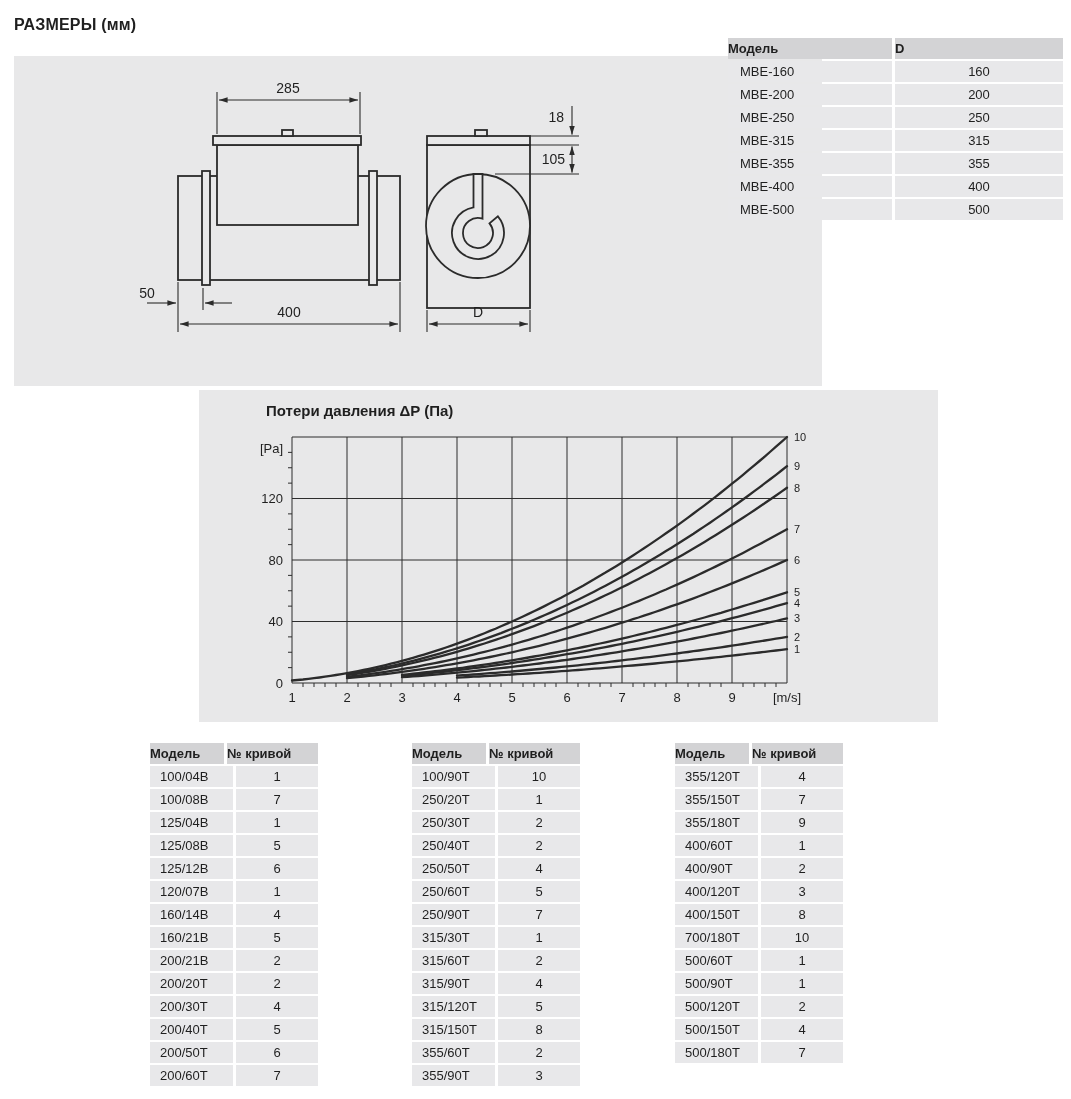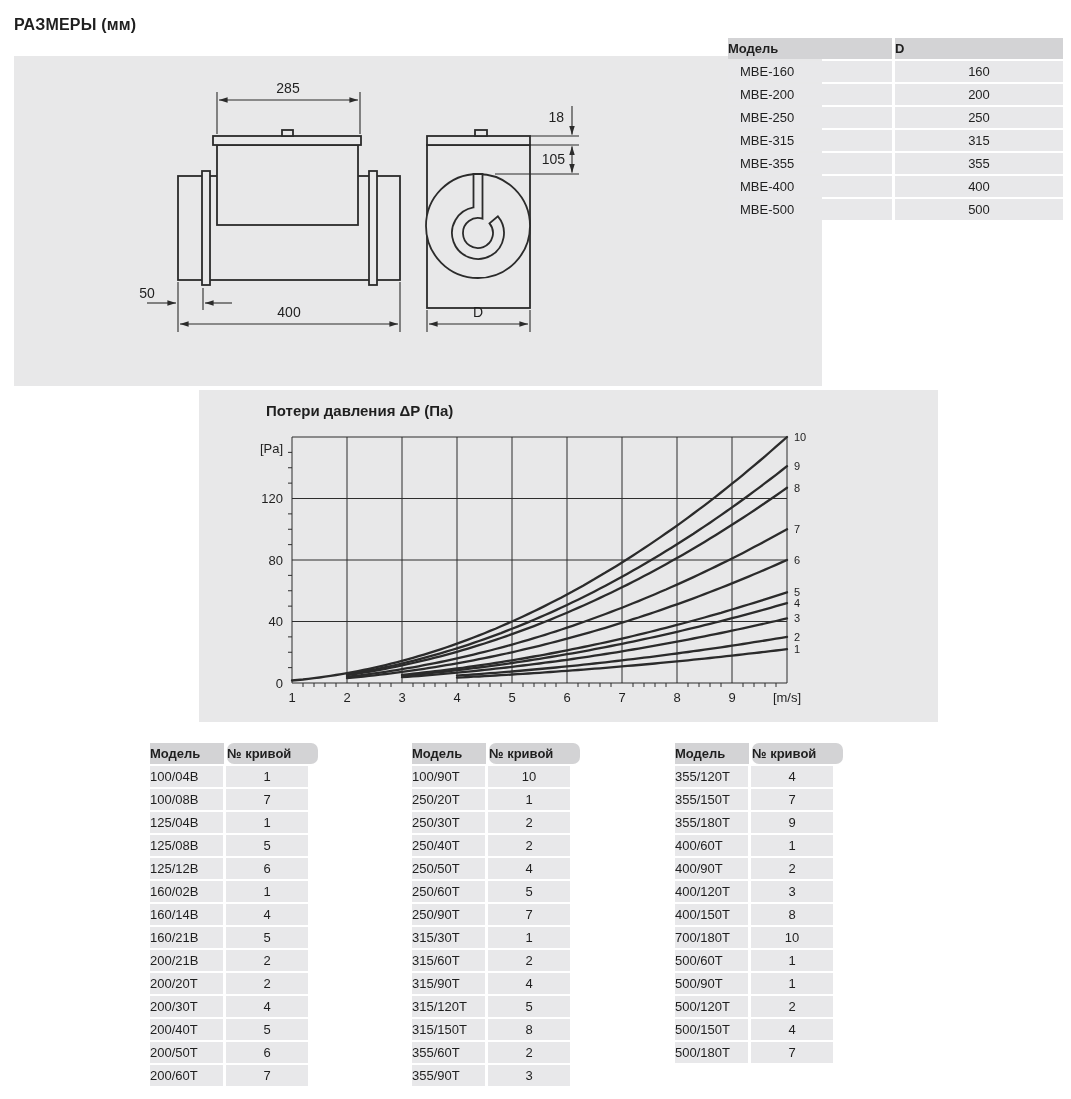--- a/index.html
+++ b/index.html
@@ -17,22 +17,22 @@
   .dtable{position:absolute;font-size:13px;}
   .thead,.trow{display:flex;gap:3px;margin-bottom:2px;}
   .hcell{background:#d3d3d5;font-weight:bold;height:21px;line-height:21px;}
   .tcell{background:#e8e8ea;height:21px;line-height:21px;}
   .size-table{left:728px;top:38px;width:335px;}
   .size-table .hcell:nth-child(1),.size-table .tcell:nth-child(1){width:164px;}
   .size-table .hcell:nth-child(2),.size-table .tcell:nth-child(2){width:168px;}
   .size-table .tcell:nth-child(1){width:152px;padding-left:12px;}
   .curve-table{width:168px;top:743px;}
   .curve-table .hcell:nth-child(1){width:83px;}
-  .curve-table .hcell:nth-child(2){width:102px;border-radius:7px;}
-  .curve-table .tcell:nth-child(1){width:73px;}
+  .curve-table .hcell:nth-child(2){width:102px;}
+  .curve-table .tcell:nth-child(1){width:73px;padding-left:10px;}
   .curve-table .tcell:nth-child(2){width:82px;}
   .tcell:last-child{text-align:center;}
   .ct-1{left:150px;} .ct-2{left:412px;} .ct-3{left:675px;}
 
   
   .ln{fill:#e8e8e9;stroke:#2b2b2b;stroke-width:1.8;}
   .thin{stroke:#2b2b2b;stroke-width:1;fill:none;}
   .dim{stroke:#2b2b2b;stroke-width:1.1;fill:none;}
   .dtext{font-size:14px;fill:#1f1f1f;}
   .mid{text-anchor:middle;} .endt{text-anchor:end;}
@@ -270,21 +270,21 @@
         </div>
         <div class="trow">
           <div class="tcell">125/08B</div>
           <div class="tcell">5</div>
         </div>
         <div class="trow">
           <div class="tcell">125/12B</div>
           <div class="tcell">6</div>
         </div>
         <div class="trow">
-          <div class="tcell">160/02B</div>
+          <div class="tcell">120/07B</div>
           <div class="tcell">1</div>
         </div>
         <div class="trow">
           <div class="tcell">160/14B</div>
           <div class="tcell">4</div>
         </div>
         <div class="trow">
           <div class="tcell">160/21B</div>
           <div class="tcell">5</div>
         </div>

